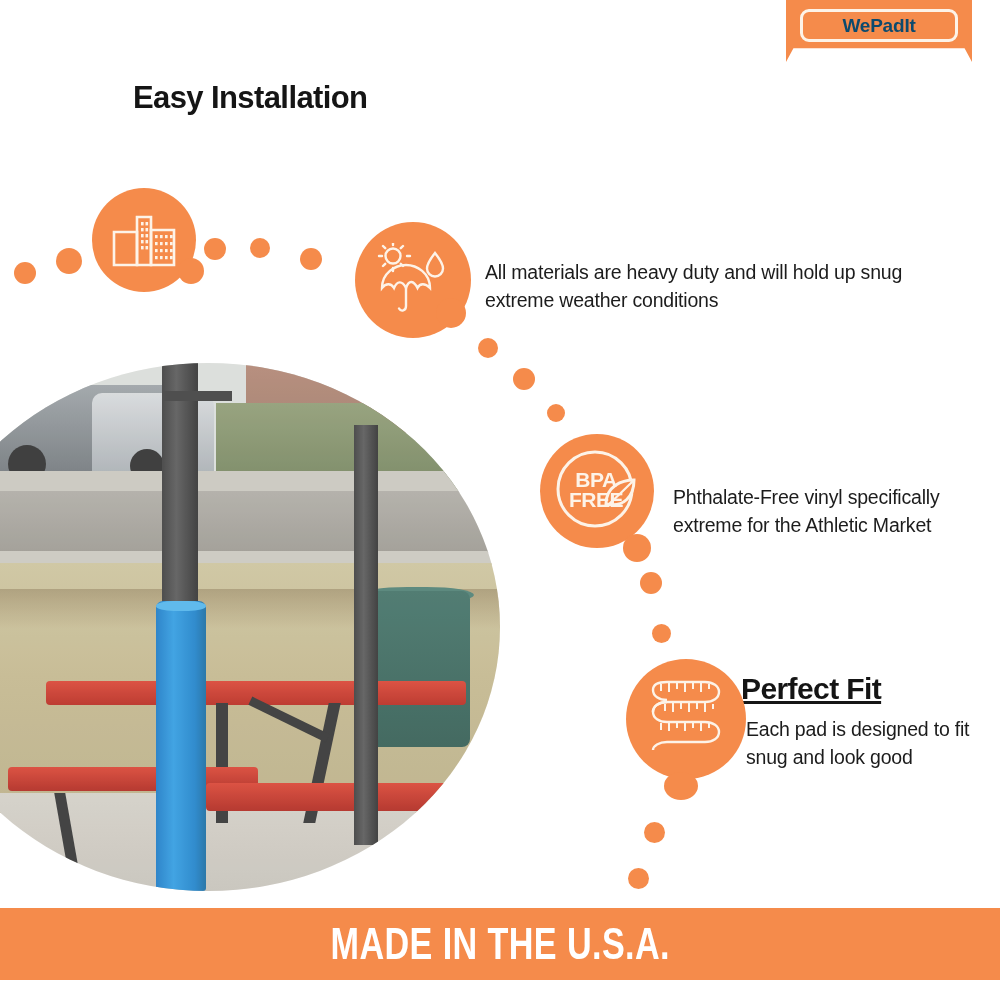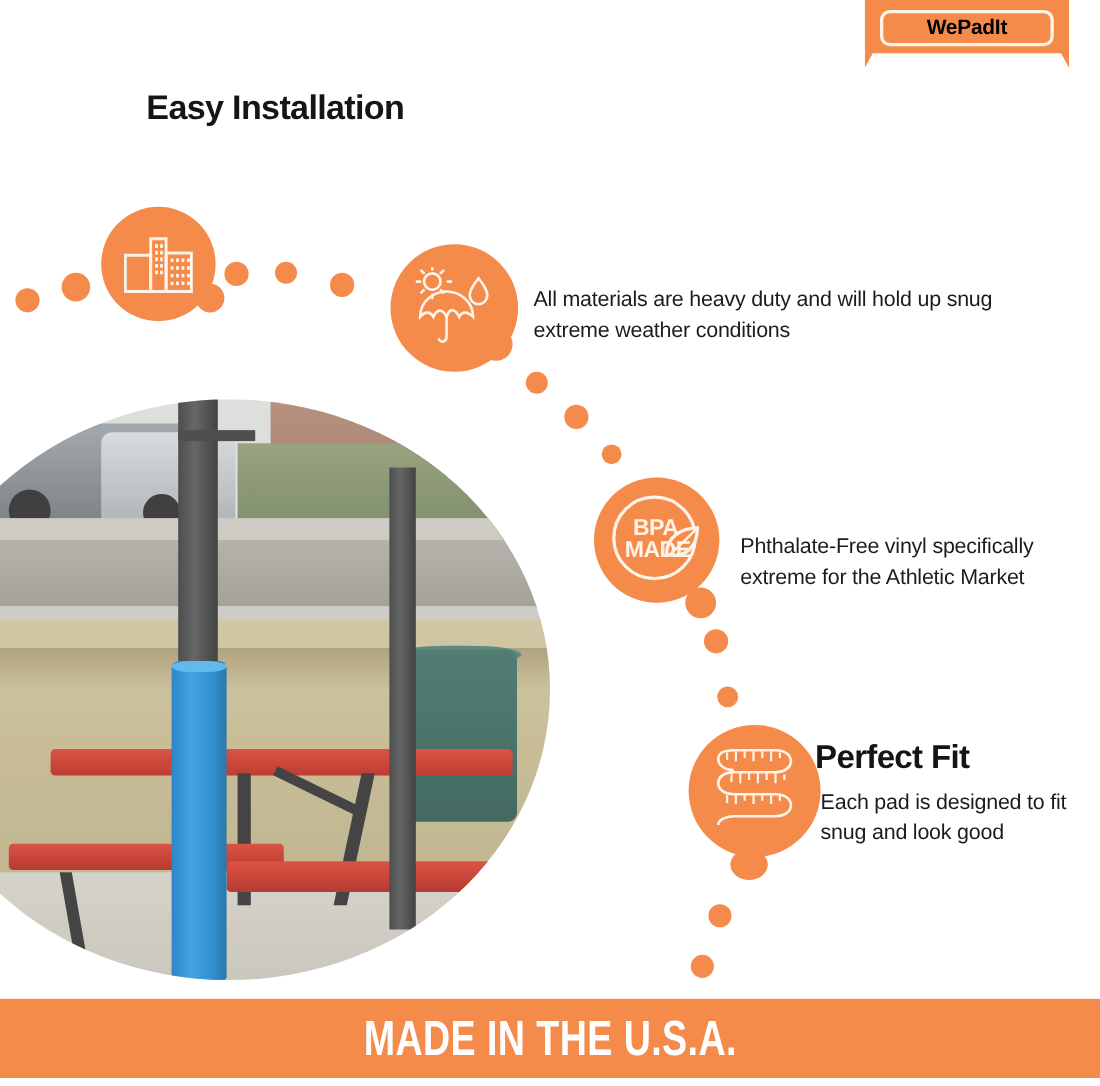--- a/index.html
+++ b/index.html
@@ -16,21 +16,21 @@
     position: absolute; left: 786px; top: 0px; width: 186px; height: 62px;
     background: #F58B4B;
     clip-path: polygon(0 0, 100% 0, 100% 100%, 96% 78%, 4% 78%, 0 100%);
   }
   .logo-inner {
     position: absolute; left: 14px; top: 9px; width: 158px; height: 33px;
     border: 3px solid #FDF3E8; border-radius: 9px;
     display: flex; align-items: center; justify-content: center;
   }
   .logo-text {
-    font-size: 19px; font-weight: bold; color: #000000;
+    font-size: 19px; font-weight: bold; color: #0c4a6e;
     letter-spacing: -0.2px; white-space: nowrap; text-align: right;
   }
 
   
   .feat-title {
     position: absolute;
     font-size: 30px; font-weight: bold; color: #151515;
     letter-spacing: -0.6px; white-space: nowrap;
   }
   .feat-desc {
@@ -38,21 +38,21 @@
     font-size: 19.5px; color: #1c1c1c; line-height: 1.45;
     letter-spacing: -0.2px;
   }
 
   #t-install { left: 133px; top: 80px; font-size: 31px; }
   #d-install { left: 134px; top: 125px; }
   #t-weather { left: 484px; top: 215px; }
   #d-weather { left: 485px; top: 258px; width: 430px; }
   #t-phthal  { left: 672px; top: 440px; }
   #d-phthal  { left: 673px; top: 483px; width: 270px; }
-  #t-fit     { left: 741px; top: 672px; }
+  #t-fit     { left: 741px; top: 672px; text-decoration: underline; }
   #d-fit     { left: 746px; top: 715px; width: 230px; }
 
   
   .icon-circle {
     position: absolute; border-radius: 50%; background: #F58B4B;
     display: flex; align-items: center; justify-content: center;
   }
   #ic-install { left: 92px;  top: 188px; width: 104px; height: 104px; }
   #ic-weather { left: 355px; top: 222px; width: 116px; height: 116px; }
   #ic-bpa     { left: 540px; top: 434px; width: 114px; height: 114px; }
@@ -203,21 +203,21 @@
   <div class="feat-desc" id="d-phthal">Phthalate-Free vinyl specifically extreme for the Athletic Market</div>
 
   <div class="icon-circle" id="ic-bpa">
     <svg width="114" height="114" viewBox="0 0 114 114" fill="none" stroke="#FDF3E8" stroke-width="3">
       <circle cx="55" cy="55" r="37"></circle>
       <path d="M66 70 C66 52 82 46 94 46 C94 62 84 74 66 70 Z" fill="#F58B4B"></path>
       <path d="M69 70 C78 62 86 54 93 47" stroke-width="2.2"></path>
     </svg>
     <div class="bpa-label" style="left:28px; top:36px; width:56px;">
       <div>BPA</div>
-      <div>MADE</div>
+      <div>FREE</div>
     </div>
   </div>
   <div class="blob" style="left:623px; top:534px; width:28px; height:28px;"></div>
 
   <div class="feat-title" id="t-fit">Perfect Fit</div>
   <div class="feat-desc" id="d-fit">Each pad is designed to fit snug and look good</div>
 
   <div class="icon-circle" id="ic-fit">
     <svg width="86" height="82" viewBox="0 0 86 82" fill="none" stroke="#FDF3E8" stroke-width="2.4" stroke-linejoin="round">
       <path d="M10 12 C10 6 16 4 24 4 H62 C70 4 76 8 76 14 C76 20 70 24 62 24

